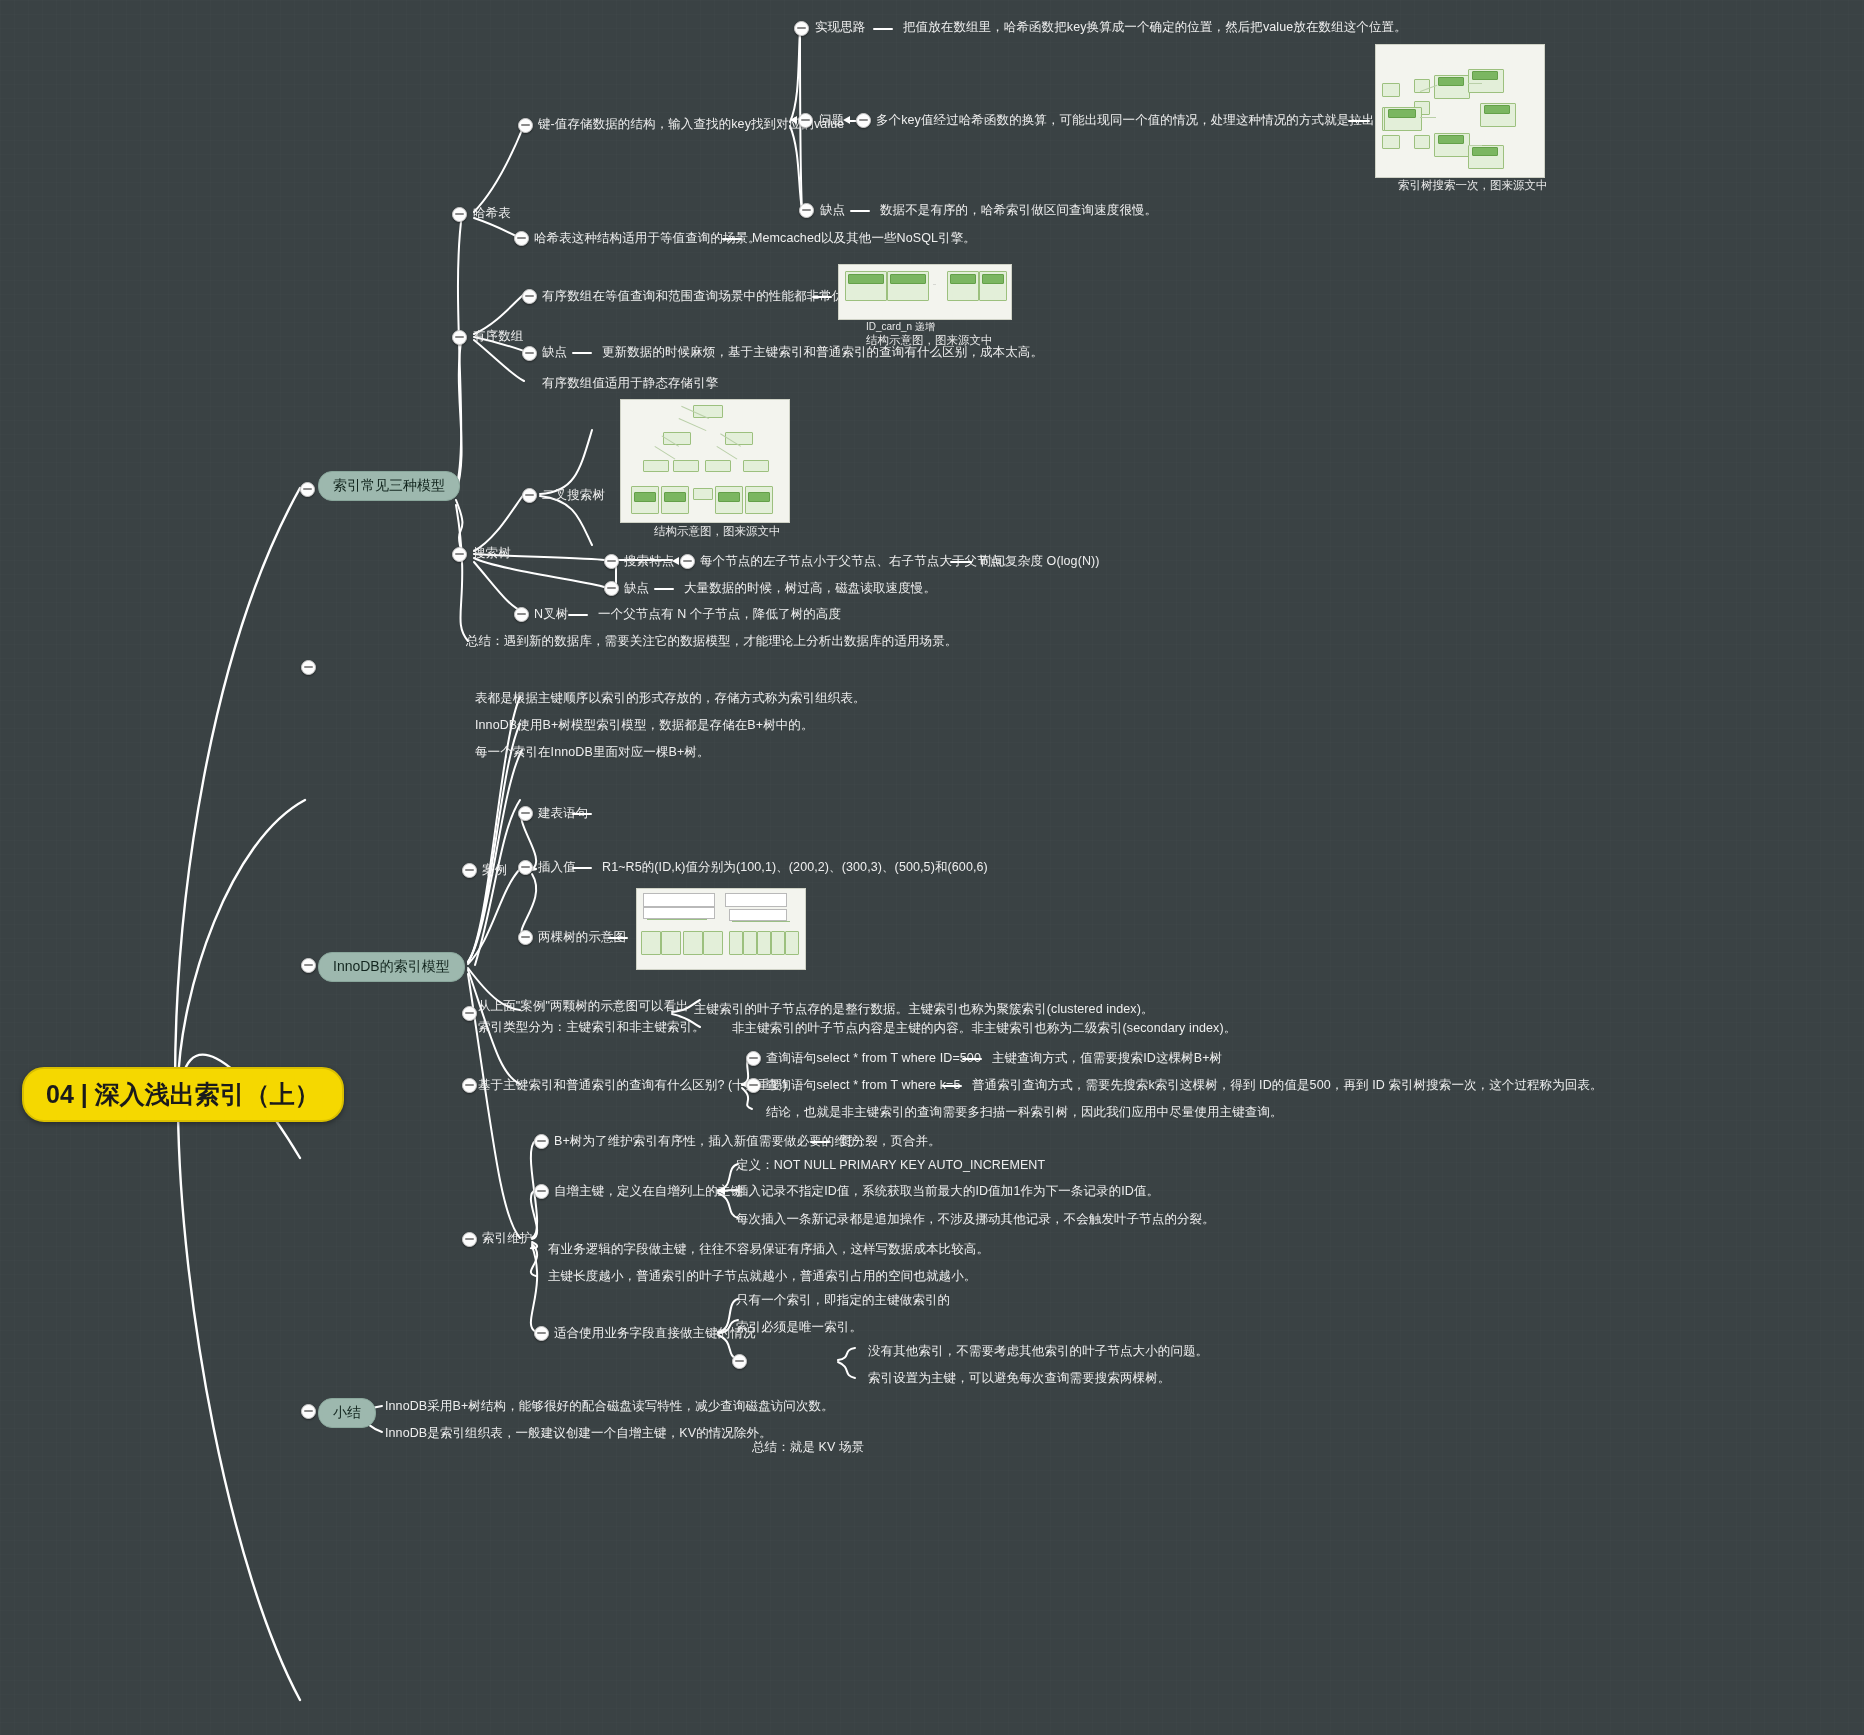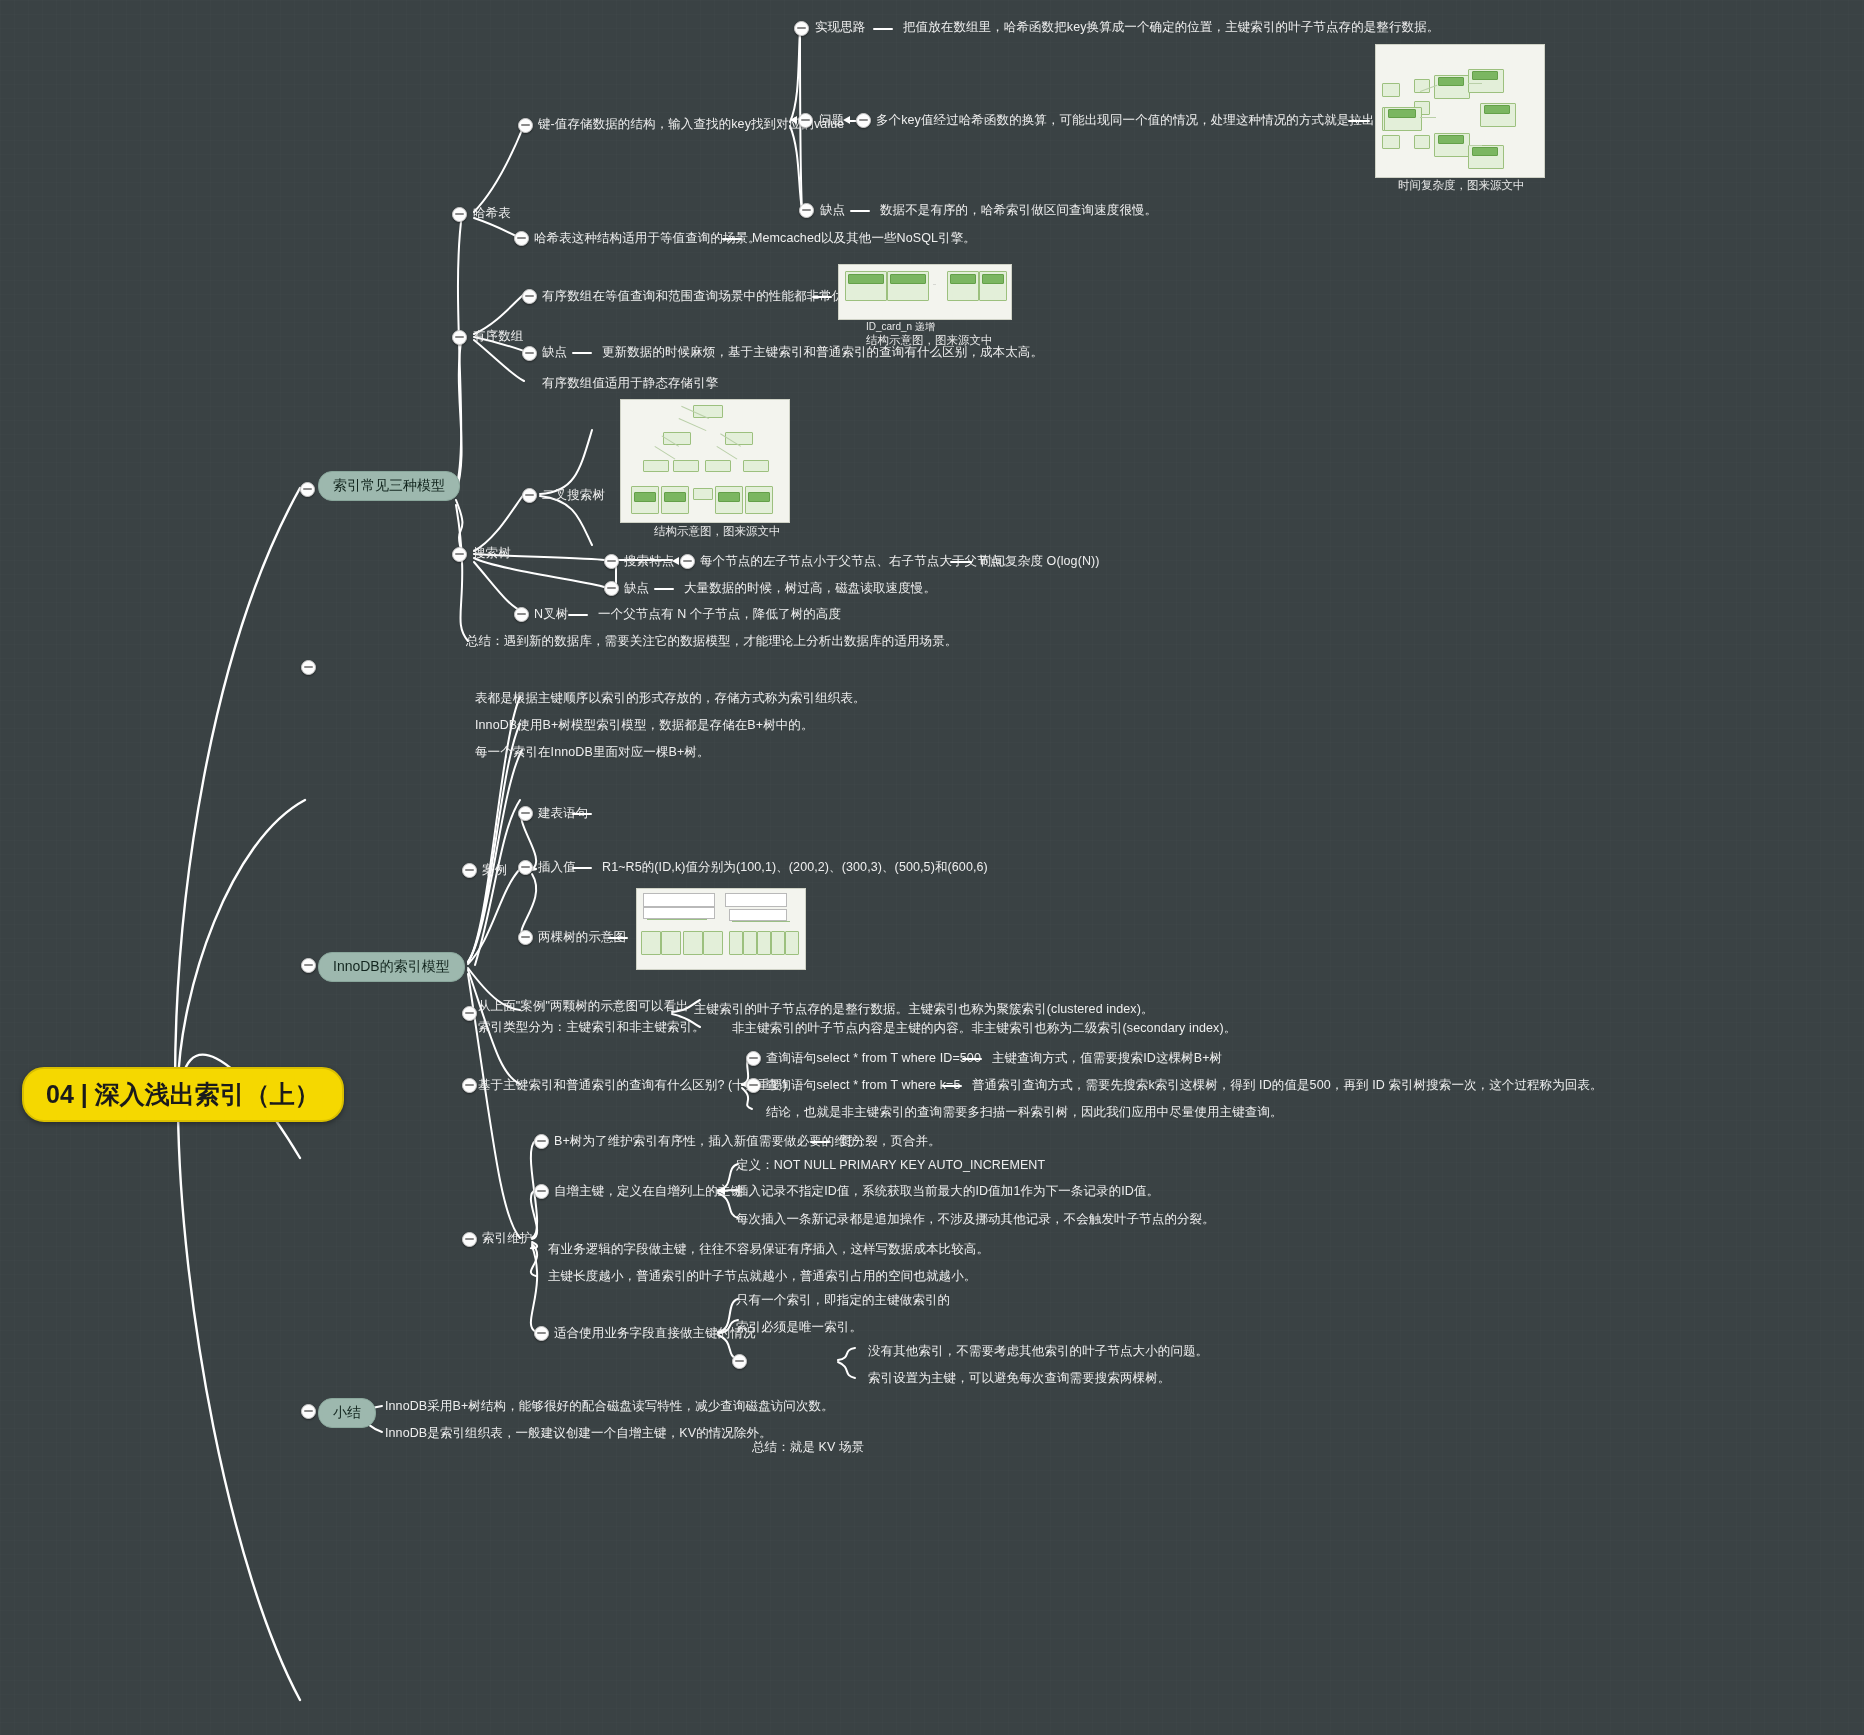--- a/index.html
+++ b/index.html
@@ -149,21 +149,21 @@
 
   <div class="bullet" style="left:452px;top:207px;"></div>
   <div class="node txt" style="left:473px;top:205px;">哈希表</div>
 
   <div class="bullet" style="left:518px;top:118px;"></div>
   <div class="node txt" style="left:538px;top:116px;">键-值存储数据的结构，输入查找的key找到对应的value</div>
 
   <div class="bullet" style="left:794px;top:21px;"></div>
   <div class="node txt" style="left:815px;top:19px;">实现思路</div>
   <div class="dash" style="left:873px;top:28px;width:20px;"></div>
-  <div class="node txt" style="left:903px;top:19px;">把值放在数组里，哈希函数把key换算成一个确定的位置，主键索引的叶子节点存的是整行数据。</div>
+  <div class="node txt" style="left:903px;top:19px;">把值放在数组里，哈希函数把key换算成一个确定的位置，然后把value放在数组这个位置。</div>
 
   <div class="arrow" style="left:790px;top:116px;"></div>
   <div class="bullet" style="left:798px;top:113px;"></div>
   <div class="node txt" style="left:819px;top:112px;">问题</div>
   <div class="dash" style="left:849px;top:120px;width:12px;"></div>
   <div class="arrow" style="left:843px;top:116px;"></div>
   <div class="bullet" style="left:856px;top:113px;"></div>
   <div class="node txt" style="left:876px;top:112px;">多个key值经过哈希函数的换算，可能出现同一个值的情况，处理这种情况的方式就是拉出一个链表存放。</div>
 
   <div class="bullet" style="left:799px;top:203px;"></div>
@@ -194,21 +194,21 @@
     <div class="gbox dark" style="left:96px;top:26px;width:24px;height:7px;"></div>
     <div class="gbox" style="left:104px;top:58px;width:34px;height:22px;"></div>
     <div class="gbox dark" style="left:108px;top:60px;width:24px;height:7px;"></div>
     <div class="gbox" style="left:92px;top:100px;width:34px;height:22px;"></div>
     <div class="gbox dark" style="left:96px;top:102px;width:24px;height:7px;"></div>
     <div class="gline" style="left:44px;top:72px;width:16px;"></div>
     <div class="gline" style="left:44px;top:46px;width:18px;transform:rotate(-20deg);"></div>
     <div class="gline" style="left:92px;top:38px;width:14px;"></div>
     <div class="gline" style="left:92px;top:100px;width:14px;"></div>
   </div>
-  <div class="caption" style="left:1398px;top:178px;">时间复杂度，图来源文中</div>
+  <div class="caption" style="left:1398px;top:178px;">索引树搜索一次，图来源文中</div>
 
   <div class="bullet" style="left:452px;top:330px;"></div>
   <div class="node txt" style="left:473px;top:328px;">有序数组</div>
 
   <div class="bullet" style="left:522px;top:289px;"></div>
   <div class="node txt" style="left:542px;top:288px;">有序数组在等值查询和范围查询场景中的性能都非常优秀。</div>
   <div class="dash" style="left:812px;top:296px;width:20px;"></div>
 
   <div class="bullet" style="left:522px;top:346px;"></div>
   <div class="node txt" style="left:542px;top:344px;">缺点</div>

